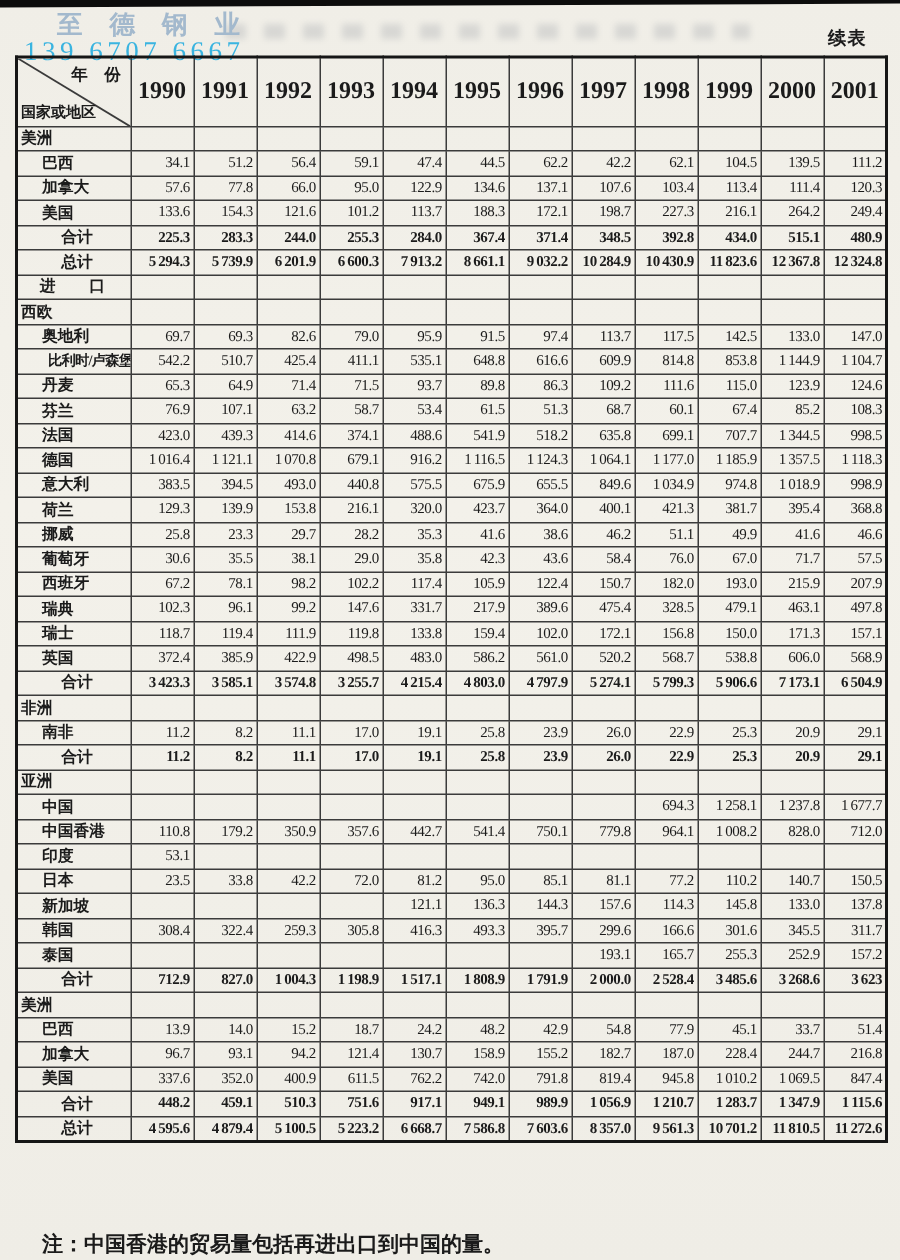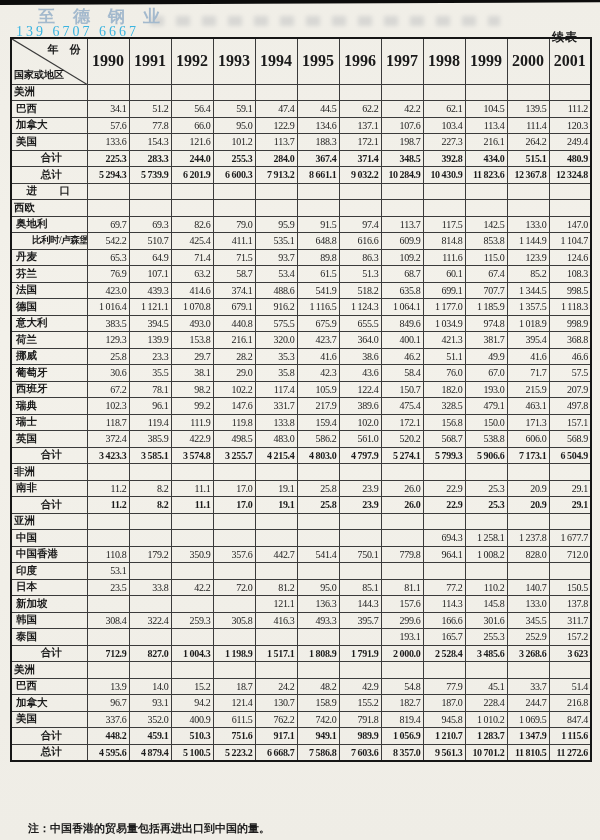--- a/index.html
+++ b/index.html
@@ -15,53 +15,53 @@
   
   .scan-edge{position:absolute;top:0;left:-6px;width:612px;height:5px;
              background:#0c0c0c;transform:rotate(-0.25deg);transform-origin:left top;}
   .pencil-smudge{position:absolute;top:16px;left:150px;width:350px;height:10px;opacity:.18;
              background:repeating-linear-gradient(90deg,#6b7280 0 14px,transparent 14px 26px);
              filter:blur(2px);}
 
   
   .wm-company{position:absolute;top:5px;left:38px;font-size:17px;letter-spacing:18px;
               color:var(--wm-blue);font-weight:700;}
-  .wm-phone{position:absolute;top:24px;left:16px;font-size:14px;letter-spacing:3px;
+  .wm-phone{position:absolute;top:24px;left:16px;font-size:18px;letter-spacing:3px;
             color:var(--wm-cyan);}
 
   .continued{position:absolute;top:17px;right:22px;font-size:12px;font-weight:700;
-             letter-spacing:1px;margin-top:12px;}
+             letter-spacing:1px;}
 
   
   table{position:absolute;top:37px;left:10px;width:580px;border-collapse:collapse;
         table-layout:fixed;}
   col.c-label{width:76px;} col.c-year{width:42px;}
   th,td{border:1px solid var(--line);padding:0;overflow:hidden;white-space:nowrap;}
   table{border:2px solid var(--line-heavy);}
   thead tr{height:46px;}
   tbody tr{height:16.5px;}
   th.yh{font-size:16px;font-weight:700;vertical-align:middle;}
 
   .corner{position:relative;}
   .corner svg{position:absolute;top:0;left:0;}
   .corner .c-top{position:absolute;top:3px;left:0;right:6px;text-align:right;
                  font-size:11px;font-weight:700;}
   .corner .c-bot{position:absolute;bottom:2px;left:2px;font-size:10px;font-weight:700;}
 
   td.lbl{font-size:10.5px;font-weight:700;vertical-align:middle;}
   tr.section td.lbl, tr.divider td.lbl{padding-left:2px;}
-  tr.country td.lbl{padding-left:4px;}
+  tr.country td.lbl{padding-left:16px;}
   tr.subtotal td.lbl, tr.total td.lbl, tr.divider td.lbl{text-align:center;padding-left:4px;}
   tr.divider td.lbl{letter-spacing:6px;}
   td.num{font-size:10px;text-align:right;padding-right:2px;vertical-align:middle;
          letter-spacing:-0.3px;}
   tr.subtotal td, tr.total td{font-weight:700;}
   tr.country td.lbl.tight{font-size:9.5px;padding-left:20px;letter-spacing:-0.5px;}
 
-  .note{position:absolute;top:821px;left:28px;font-size:11px;font-weight:700;}
+  .note{position:absolute;top:821px;left:28px;font-size:14px;font-weight:700;}
 </style>
 </head>
 <body>
 
 <div id="page">
   <div class="scan-edge"></div>
   <div class="pencil-smudge"></div>
 
   <div class="wm-company">至德钢业</div>
   <div class="wm-phone">139 6707 6667</div>

